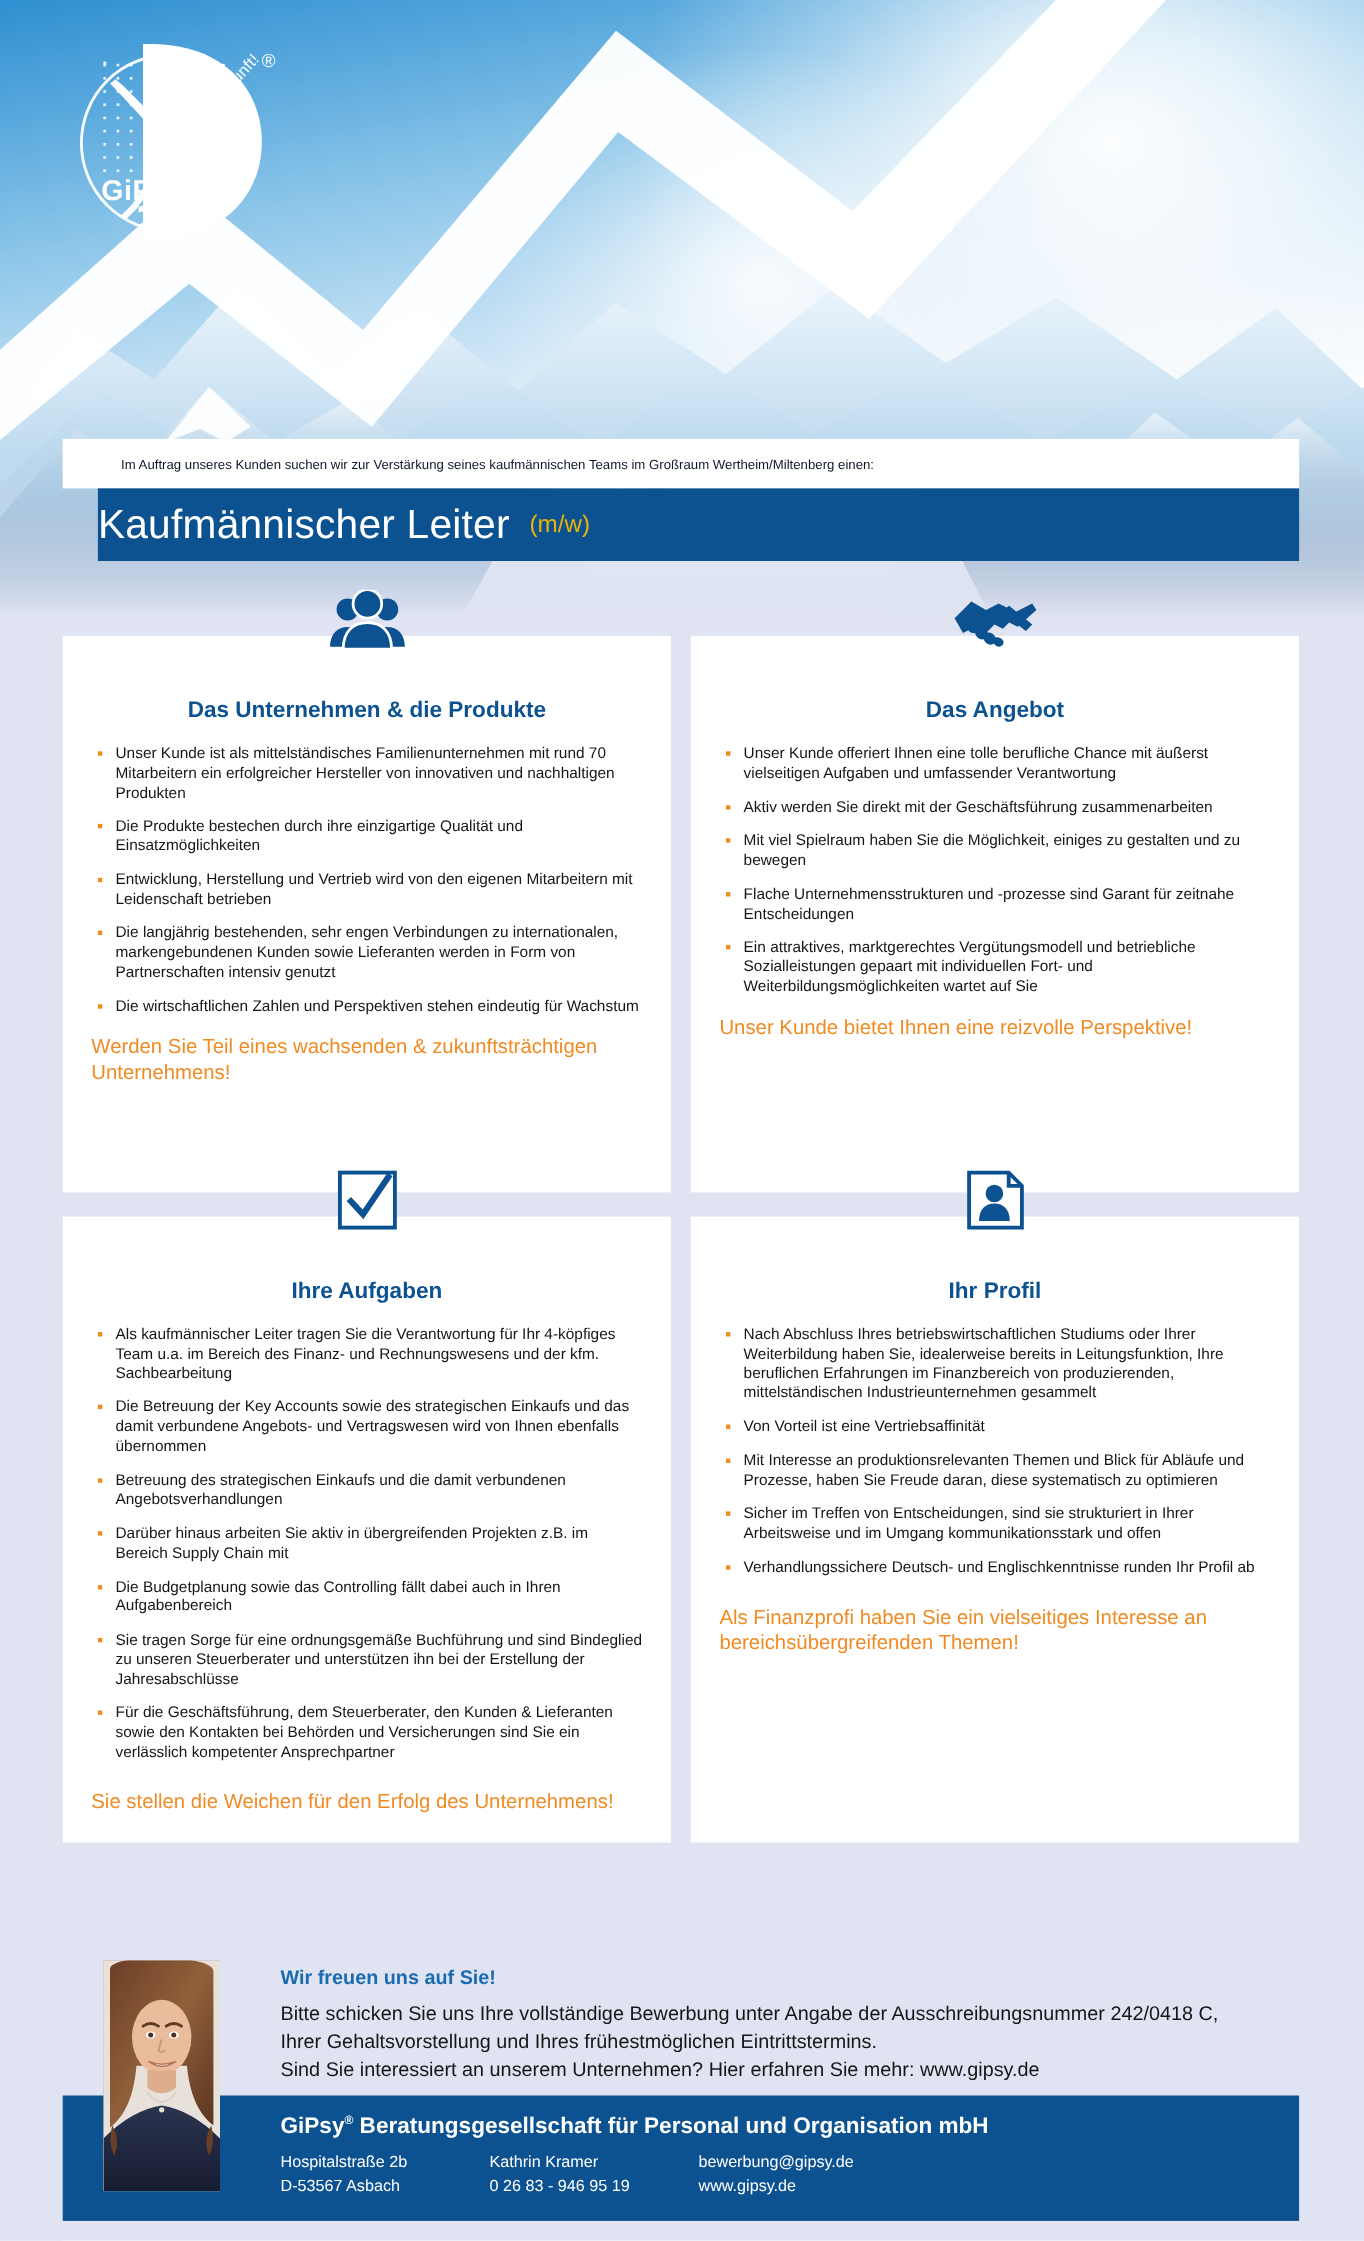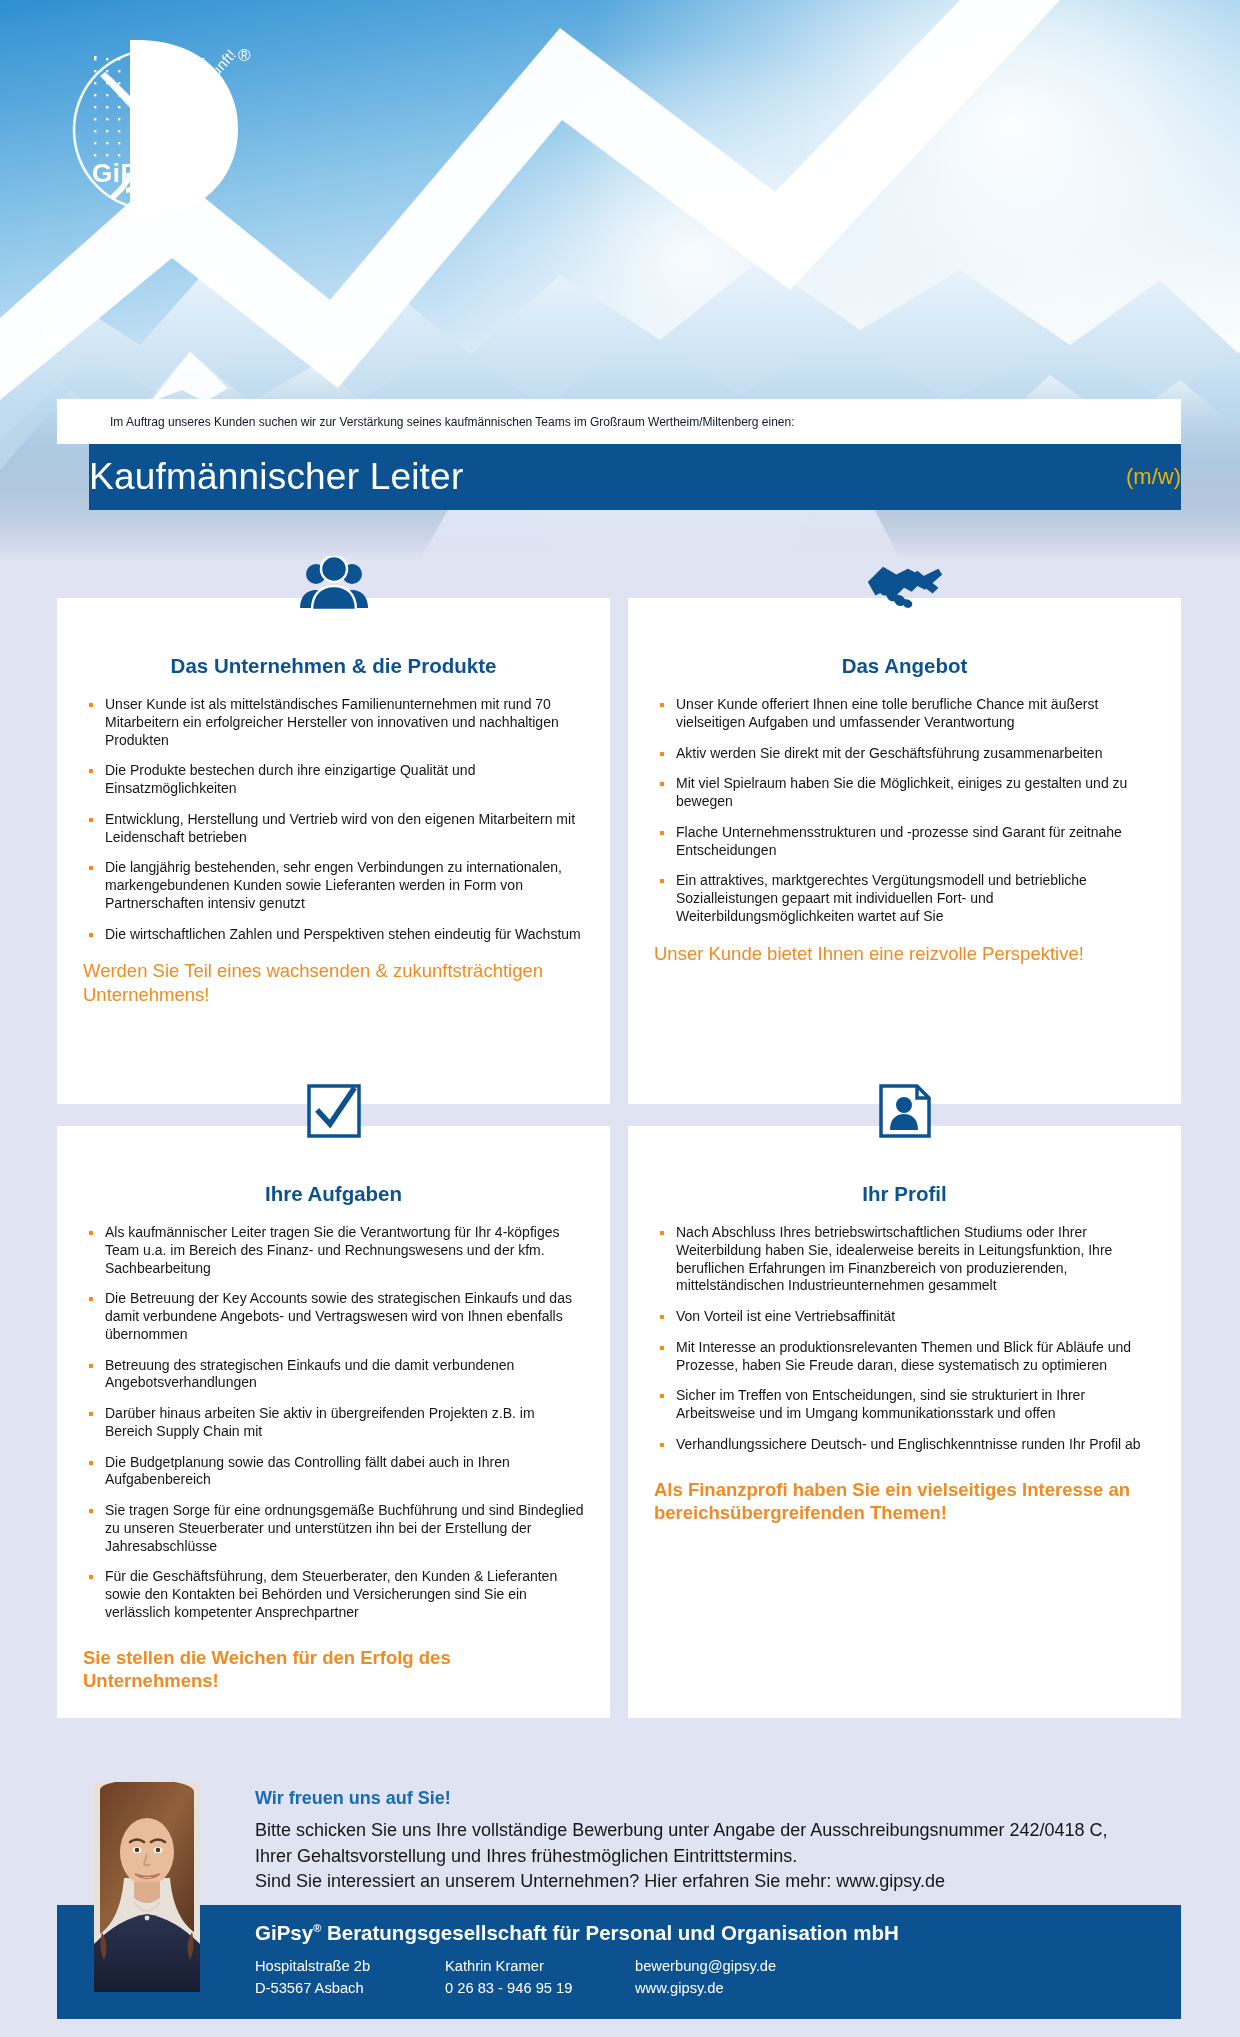--- a/index.html
+++ b/index.html
@@ -133,21 +133,21 @@
   }
 
   
   .title-bar {
     position: absolute;
     top: 444px; left: 89px;
     width: 1092px; height: 66px;
     background: #0d5290;
     display: flex;
     align-items: center;
-    justify-content: space-between;
+    justify-content: flex-start;
   }
   .title-main {
     font-size: 37px;
     color: #ffffff;
     letter-spacing: .2px;
   }
   .title-sub {
     font-size: 22px;
     color: #eab308;
     margin-left: 18px;
@@ -163,21 +163,21 @@
     display: flex;
     gap: 18px;
     margin-bottom: 22px;
   }
   .card {
     position: relative;
     width: 553px;
     background: #ffffff;
     padding: 56px 26px 26px 26px;
   }
-  .card.tall   { min-height: 506px; margin-top: 20px; }
+  .card.tall   { min-height: 506px; }
   .card.tall2  { min-height: 525px; }
 
   .card-icon {
     position: absolute;
     top: -48px;
     left: 50%;
     transform: translateX(-50%);
     width: 82px; height: 62px;
     display: flex;
     align-items: flex-end;
@@ -209,21 +209,21 @@
     width: 4px; height: 4px;
     background: #ef8c22;
   }
 
   .highlight {
     margin-top: 16px;
     font-size: 18.5px;
     line-height: 1.25;
     color: #f08b23;
   }
-  .highlight.tight { margin-top: 24px; font-weight: bold; }
+  .highlight.tight { margin-top: 24px; }
 
   
   .footer-wrap {
     position: absolute;
     left: 57px; bottom: 18px;
     width: 1124px;
   }
   .footer-top {
     position: relative;
     min-height: 122px;

